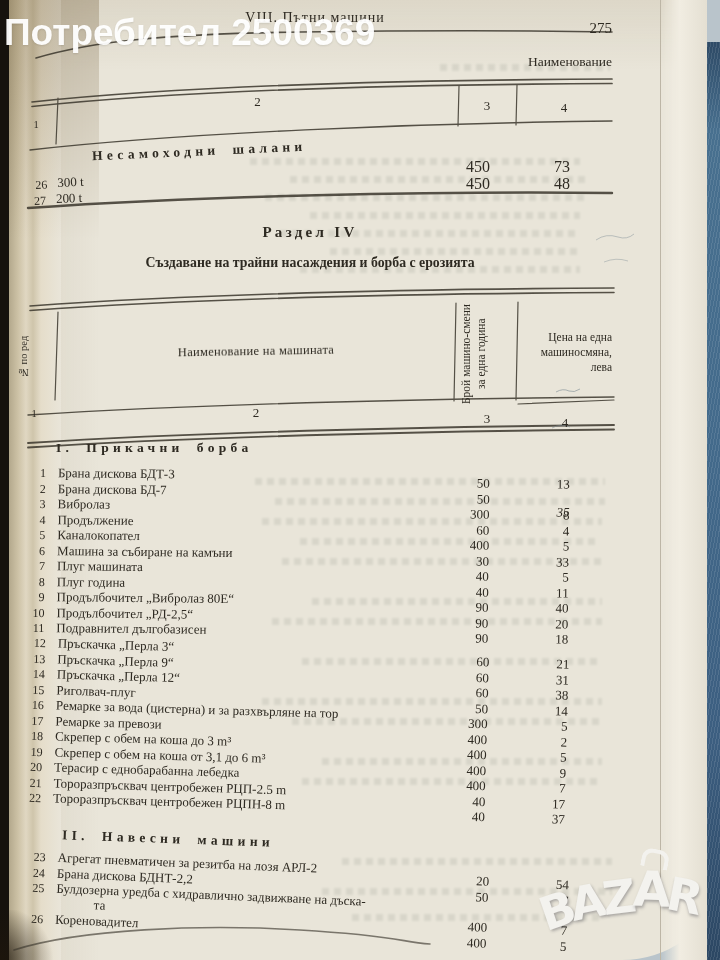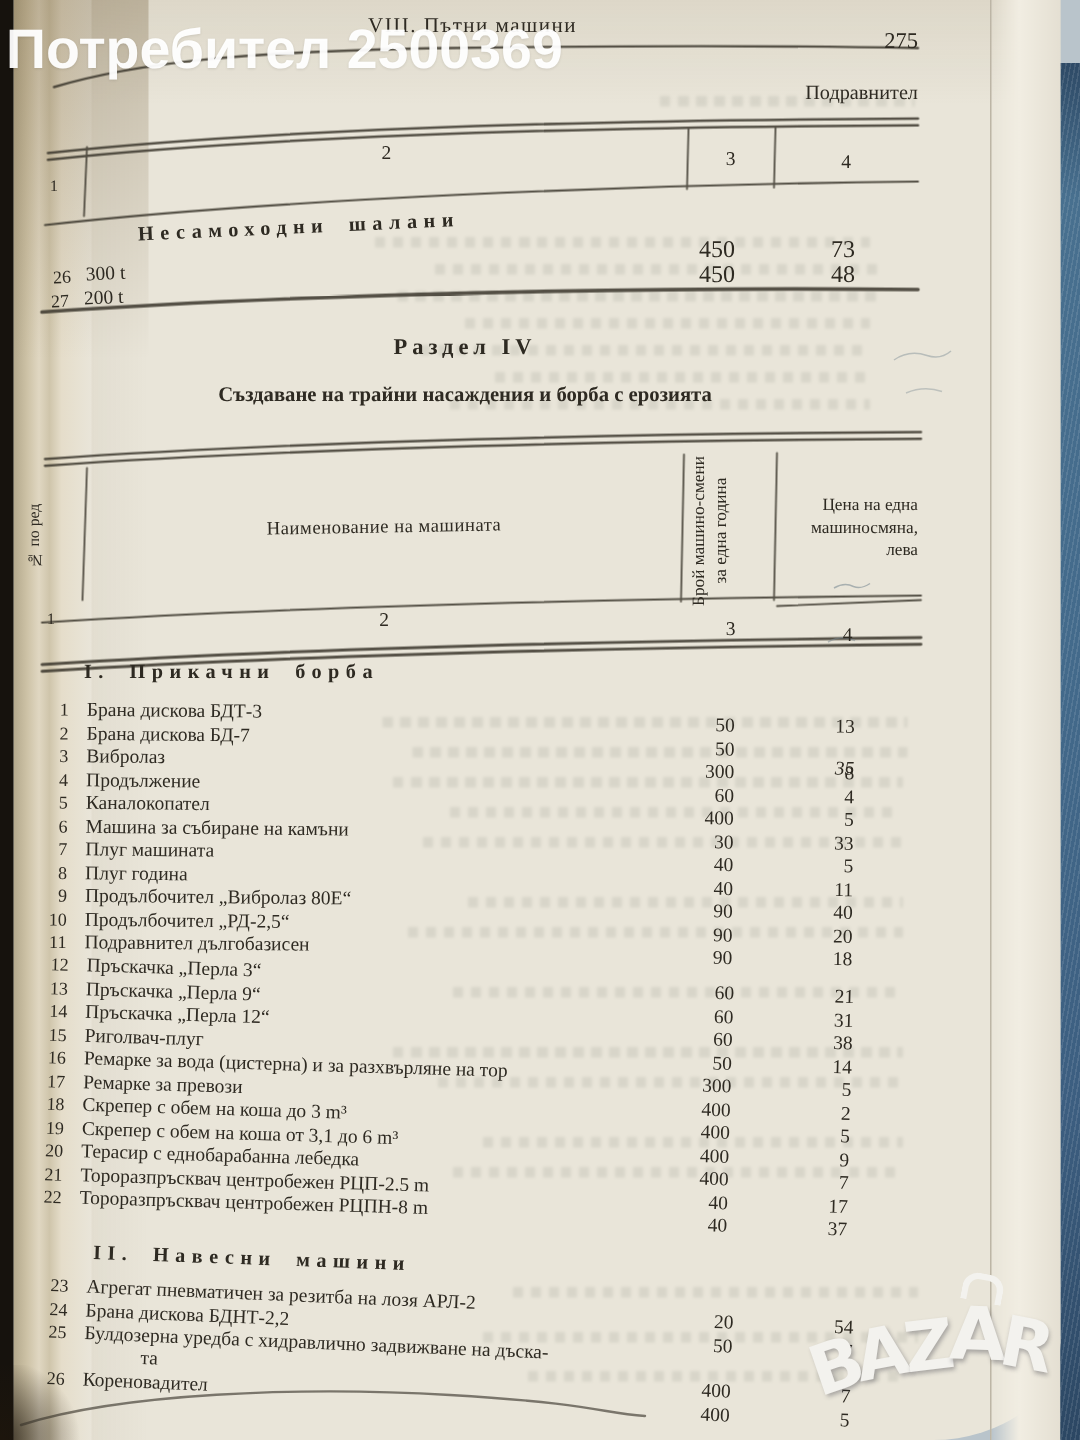--- a/index.html
+++ b/index.html
@@ -139,21 +139,21 @@
     <g fill="none" stroke="#7d8c94" stroke-width="1">
       <path d="M 556 392 q 7 -4 13 -1 q 5 2 11 -2" opacity="0.6"></path>
       <path d="M 552 428 q 9 -5 18 -1" opacity="0.5"></path>
       <path d="M 596 240 q 10 -7 22 -3 q 9 3 16 -3" opacity="0.45"></path>
       <path d="M 604 262 q 12 -5 24 -1" opacity="0.4"></path>
     </g>
   </svg>
 
   <div class="t c ink run-header">VIII. Пътни машини</div>
   <div class="t r ink pageno">275</div>
-  <div class="t r ink prod">Подравнител</div>
+  <div class="t r ink prod">Наименование</div>
 
   <div class="t c ink colnum" style="left:60px;top:94px;width:395px;">2</div>
   <div class="t c ink colnum" style="left:459px;top:98px;width:56px;">3</div>
   <div class="t c ink colnum" style="left:517px;top:100px;width:94px;">4</div>
   <div class="t c ink small1" style="left:24px;top:119px;width:24px;">1</div>
 
   <div class="t ink cont-tilt">
     <div class="t grp-head" style="left:92px;top:138px;">Несамоходни шалани</div>
     <div id="cont-labels">
         <span class="t rno" style="left: 14px; top: 165px;">26</span>

